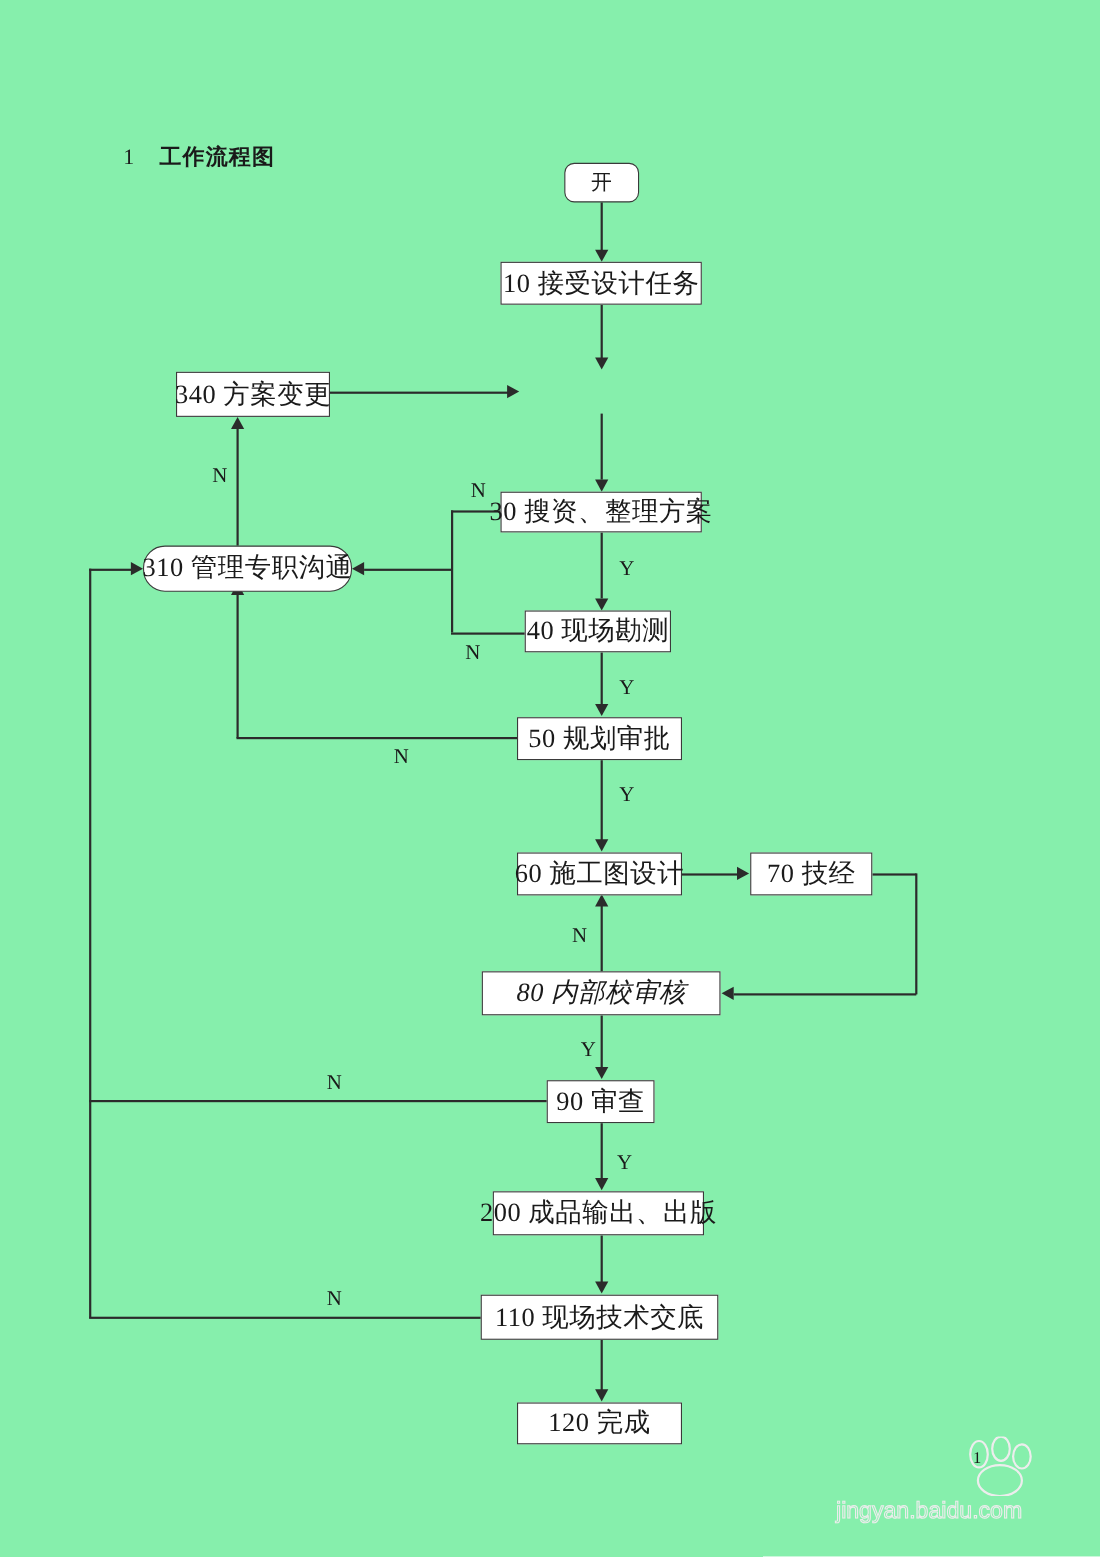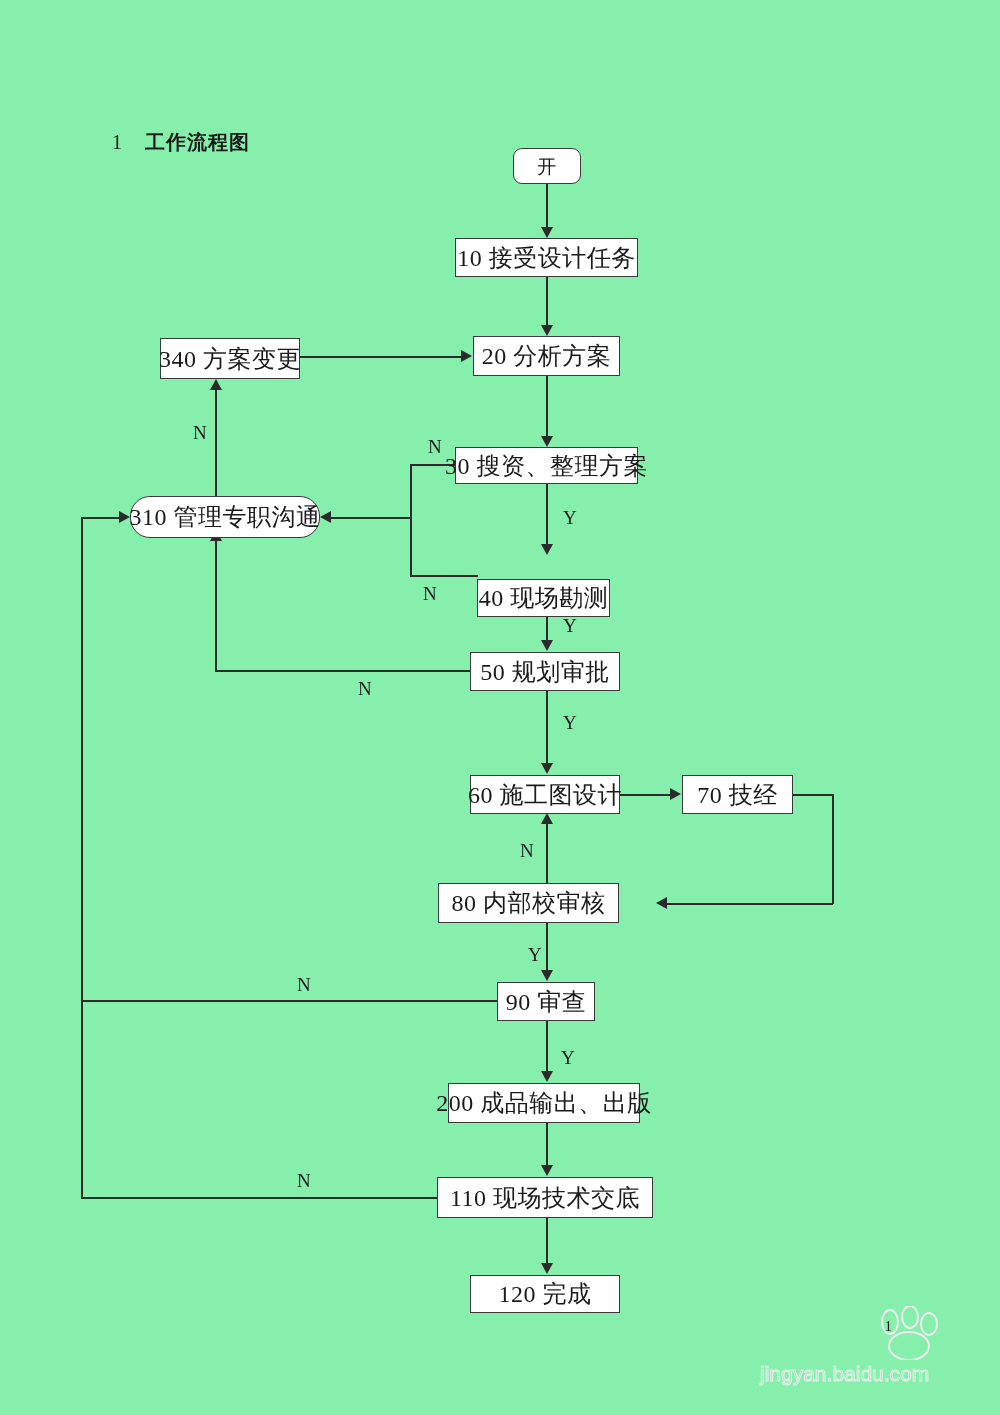--- a/index.html
+++ b/index.html
@@ -212,53 +212,50 @@
   <div class="arrow down" style="left:541px; top:1263px;"></div>
 
   <div class="node start" style="left:513px; top:148px; width:68px; height:36px;">
     <span>开</span>
   </div>
 
   <div class="node" style="left:455px; top:238px; width:183px; height:39px;">
     <span>10 接受设计任务</span>
   </div>
 
-  <div class="node" style="left:473px; top:336px; width:147px; height:40px;">
-    <span>20 分析方案</span>
-  </div>
 
   <div class="node" style="left:160px; top:338px; width:140px; height:41px;">
     <span>340 方案变更</span>
   </div>
 
   <div class="node" style="left:455px; top:447px; width:183px; height:37px;">
     <span>30 搜资、整理方案</span>
   </div>
 
   <div class="node" style="left:130px; top:496px; width:190px; height:42px;border-radius:20px;">
     <span>310 管理专职沟通</span>
   </div>
 
-  <div class="node" style="left:477px; top:555px; width:133px; height:38px;margin-top:24px;">
+  <div class="node" style="left:477px; top:555px; width:133px; height:38px;">
     <span>40 现场勘测</span>
   </div>
 
   <div class="node" style="left:470px; top:652px; width:150px; height:39px;">
     <span>50 规划审批</span>
   </div>
 
   <div class="node" style="left:470px; top:775px; width:150px; height:39px;">
     <span>60 施工图设计</span>
   </div>
 
   <div class="node" style="left:682px; top:775px; width:111px; height:39px;">
     <span>70 技经</span>
   </div>
 
-  <div class="node" style="left:438px; top:883px; width:181px; height:40px;">
+  <div class="node" style="left:438px; top:883px; width:217px; height:40px;font-style:italic;">
     <span>80 内部校审核</span>
   </div>
 
   <div class="node" style="left:497px; top:982px; width:98px; height:39px;">
     <span>90 审查</span>
   </div>
 
   <div class="node" style="left:448px; top:1083px; width:192px; height:40px;">
     <span>200 成品输出、出版</span>
   </div>

